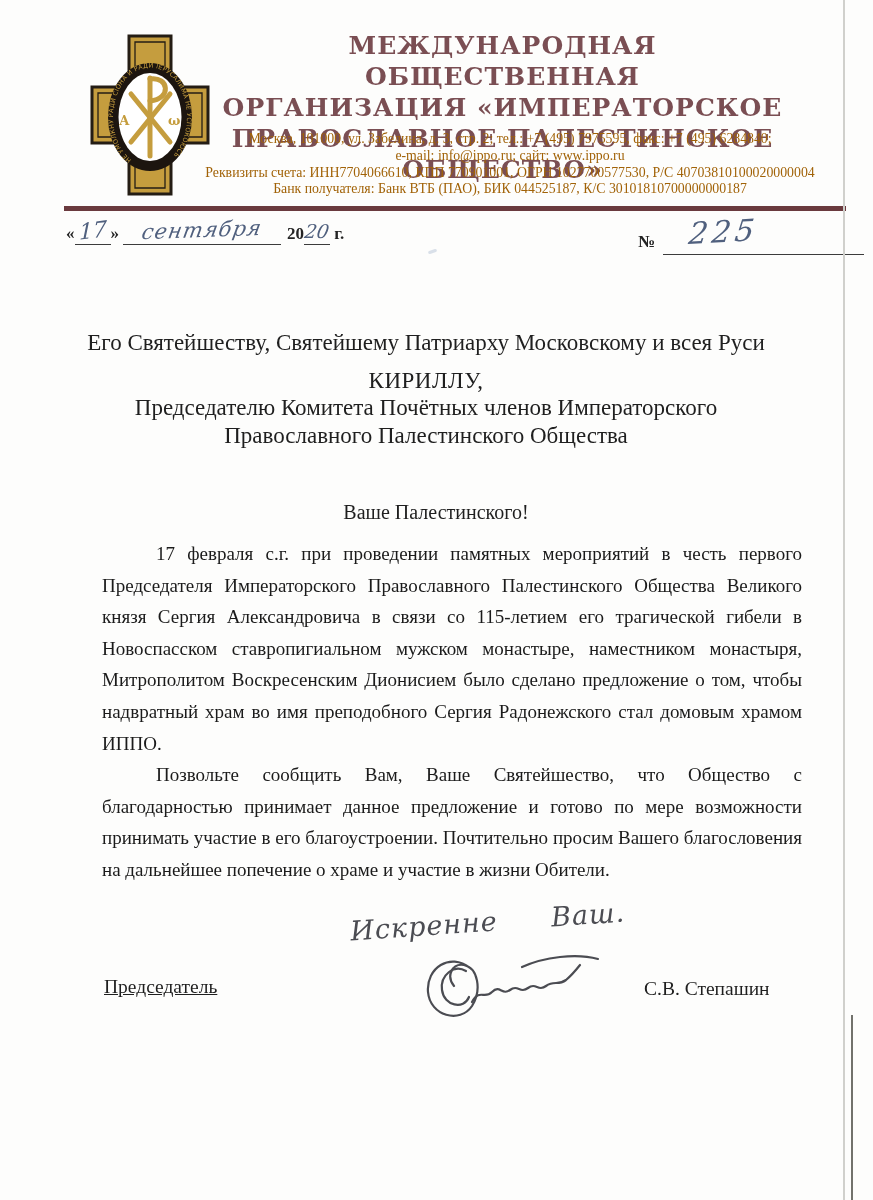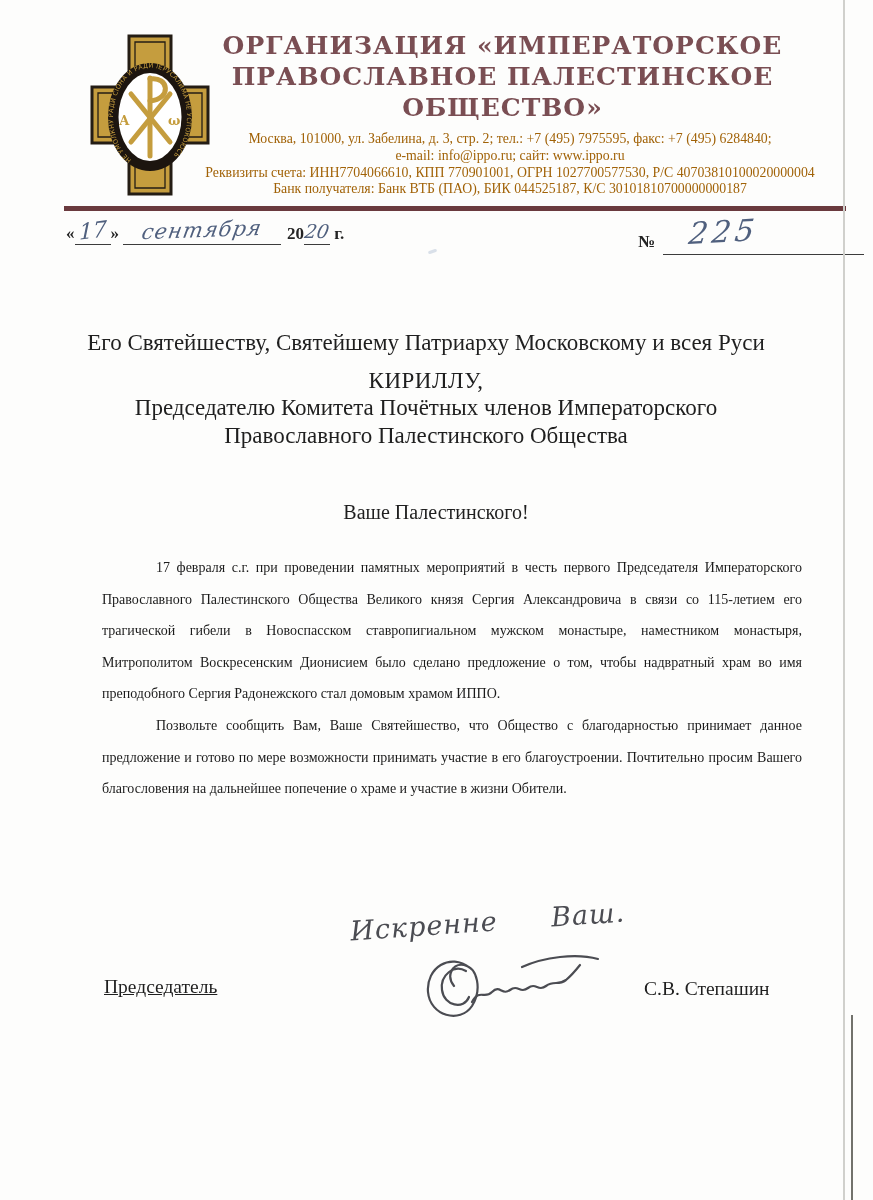--- a/index.html
+++ b/index.html
@@ -47,22 +47,22 @@
   .month-hw{font-size:21px;transform:rotate(-2deg) skewX(-12deg);letter-spacing:1px;position:relative;top:-2px;}
   .yr-hw{font-size:19px;transform:skewX(-10deg);position:relative;top:-1px;}
   .num-hw{font-size:30px;transform:rotate(-3deg) skewX(-10deg);letter-spacing:4px;position:relative;top:-5px;}
   
   .recipient{position:absolute;left:76px;top:330px;width:700px;text-align:center;font-size:23px;color:var(--text);}
   .recipient .r1{margin-bottom:12px;}
   .recipient .r2{letter-spacing:.5px;}
   .recipient .r3{max-width:672px;margin:0 auto;line-height:27.5px;}
   .salutation{position:absolute;left:86px;top:501px;width:700px;text-align:center;font-size:20px;}
   .body-text{
-    position:absolute;left:102px;top:552px;width:700px;
-    font-size:14px;line-height:31.6px;text-align:justify;color:#1b1b1b;
+    position:absolute;left:102px;top:538px;width:700px;
+    font-size:19px;line-height:31.6px;text-align:justify;color:#1b1b1b;
   }
   .body-text p{margin:0;text-indent:54px;}
   
   .closing-hw{
     position:absolute;left:350px;top:906px;font-size:27px;word-spacing:44px;
     transform:rotate(-4deg);letter-spacing:1px;
   }
   .sign-title{position:absolute;left:104px;top:976px;font-size:19.5px;text-decoration:underline;}
   .sign-name{position:absolute;left:644px;top:978px;font-size:19.5px;}
   .signature{position:absolute;left:418px;top:940px;width:192px;height:88px;}
@@ -92,20 +92,21 @@
       <path d="M61,45 L61,123"></path>
       <path d="M61,46 C80,43 83,66 61,68"></path>
       <path d="M42,61 L81,109"></path>
       <path d="M81,61 L42,109"></path>
     </g>
     <text x="30" y="92" font-family="DejaVu Serif, serif" font-size="13" font-weight="bold" fill="#c59d3e">А</text>
     <text x="79" y="92" font-family="DejaVu Serif, serif" font-size="13" font-weight="bold" fill="#c59d3e">ω</text>
   </svg>
 
   <div class="org-title">
+    <div>МЕЖДУНАРОДНАЯ ОБЩЕСТВЕННАЯ</div>
     <div>ОРГАНИЗАЦИЯ «ИМПЕРАТОРСКОЕ</div>
     <div>ПРАВОСЛАВНОЕ ПАЛЕСТИНСКОЕ ОБЩЕСТВО»</div>
   </div>
 
   <div class="contacts">
     <div>Москва, 101000, ул. Забелина, д. 3, стр. 2; тел.: +7 (495) 7975595, факс: +7 (495) 6284840;</div>
     <div>e-mail: info@ippo.ru; сайт: www.ippo.ru</div>
     <div>Реквизиты счета: ИНН7704066610, КПП 770901001, ОГРН 1027700577530, Р/С 40703810100020000004</div>
     <div>Банк получателя: Банк ВТБ (ПАО), БИК 044525187, К/С 30101810700000000187</div>
   </div>

